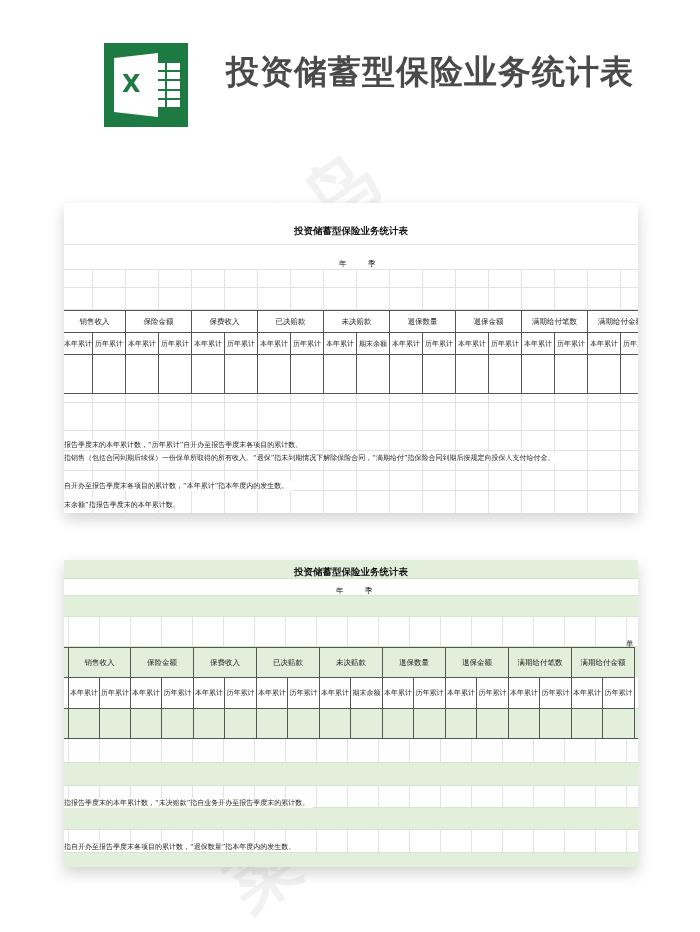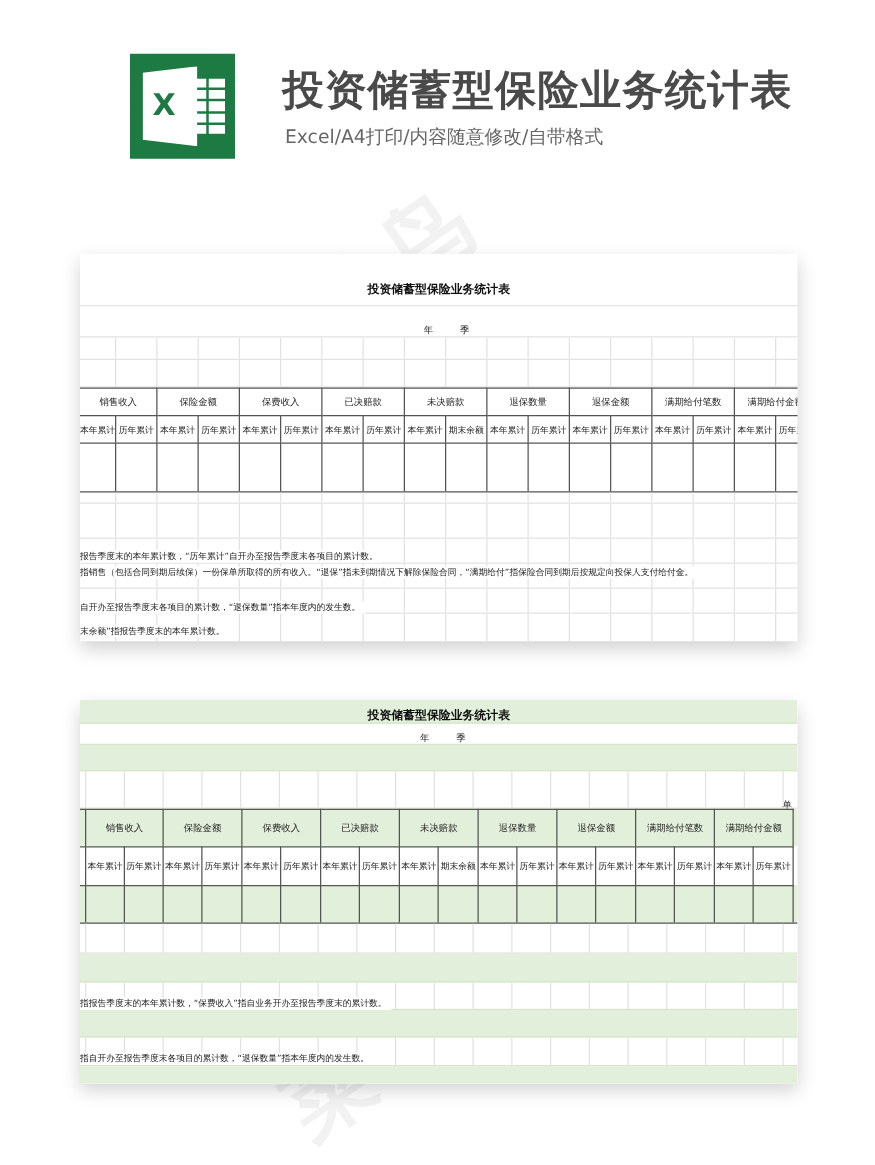--- a/index.html
+++ b/index.html
@@ -59,21 +59,20 @@
         <span></span>
         <span></span>
         <span></span>
         <span></span>
         <span></span>
         <span></span>
         <span></span>
       </div>
   </div>
   <div class="title">投资储蓄型保险业务统计表</div>
-  <div class="subtitle">Excel/A4打印/内容随意修改/自带格式</div>
 </div>
 
 <div class="watermark" style="left:220px;top:170px;">菜 鸟</div>
 <div class="watermark" style="left:380px;top:390px;">图 库</div>
 <div class="watermark" style="left:220px;top:800px;">菜 鸟</div>
 
 <div class="sheet sheet1">
   <div class="row" style="top:0;height:42px;"></div>
   <div class="sheet-title" style="top:22px;">投资储蓄型保险业务统计表</div>
   <div class="row" style="top:42px;height:25px;"></div>
@@ -280,21 +279,21 @@
         <i></i>
         <i></i>
         <i></i>
         <i></i>
         <i></i>
         <i></i>
         <i></i>
         <i></i>
       </div>
     </div>
-  <div class="note" style="top:278px;background:#fff;">自开办至报告季度末各项目的累计数，“退保数量”指本年度内的发生数。</div>
+  <div class="note" style="top:278px;background:#fff;">自开办至报告季度末各项目的累计数，“本年累计”指本年度内的发生数。</div>
   <div class="row" style="top:288px;height:22px;border-bottom:none;">
       <div class="cells">
         <i class="first"></i>
         <i></i>
         <i></i>
         <i></i>
         <i></i>
         <i></i>
         <i></i>
         <i></i>
@@ -439,21 +438,21 @@
         <i style="width:31px;"></i>
         <i style="width:31px;"></i>
         <i style="width:31px;"></i>
         <i style="width:31px;"></i>
         <i style="width:31px;"></i>
         <i style="width:31px;"></i>
         <i style="width:31px;"></i>
         <i style="width:31px;"></i>
       </div>
     </div>
-  <div class="note" style="top:238px;background:#fff;">指报告季度末的本年累计数，“保费收入”指自业务开办至报告季度末的累计数。</div>
+  <div class="note" style="top:238px;background:#fff;">指报告季度末的本年累计数，“未决赔款”指自业务开办至报告季度末的累计数。</div>
   <div class="row green" style="top:248px;height:22px;"></div>
   <div class="row" style="top:270px;height:23px;">
       <div class="cells">
         <i style="width:5px;"></i>
         <i style="width:31px;"></i>
         <i style="width:31px;"></i>
         <i style="width:31px;"></i>
         <i style="width:31px;"></i>
         <i style="width:31px;"></i>
         <i style="width:31px;"></i>

